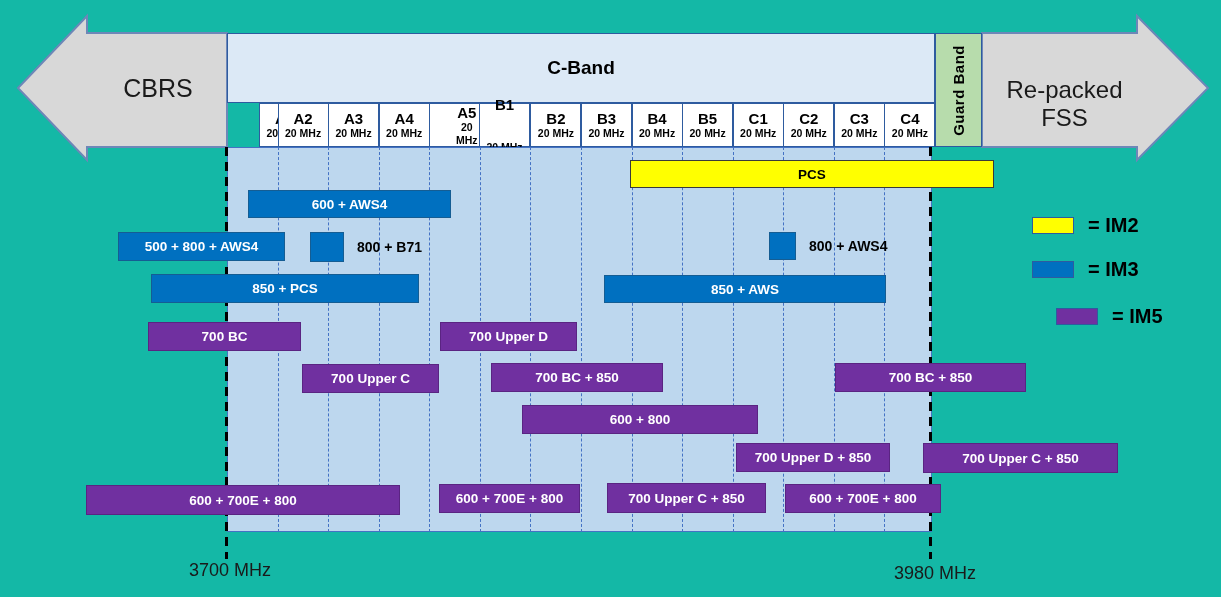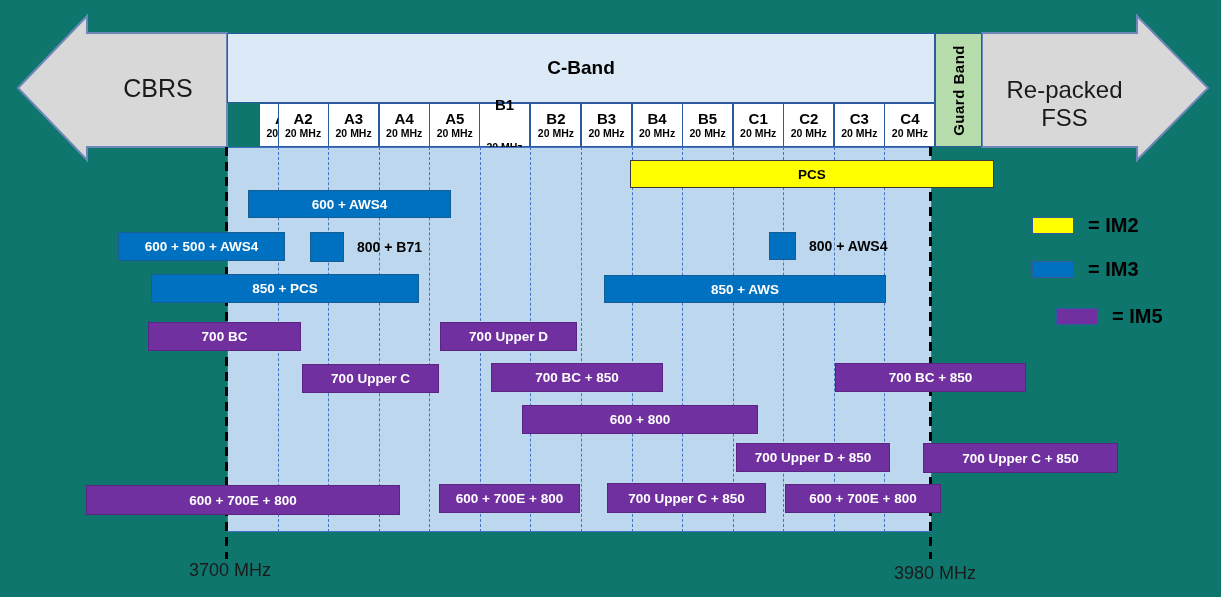--- a/index.html
+++ b/index.html
@@ -1,17 +1,17 @@
 <!DOCTYPE html>
 <html><head>
 <meta charset="utf-8">
 <style>
   html,body{margin:0;padding:0;background:#fff;}
   .stage{
-    position:relative;width:1221px;height:597px;background:#0f766e;overflow:hidden;
+    position:relative;width:1221px;height:597px;background:#14b8a6;overflow:hidden;
     font-family:"Liberation Sans",sans-serif;color:#000;
   }
   .layer{position:absolute;left:0;top:0;}
   
   .arrow-label{position:absolute;text-align:center;font-size:25px;color:#1a1a1a;}
   
   .cband-strip{
     position:absolute;left:227px;top:33px;width:708px;height:70px;
     background:#dce9f6;border:1px solid #2e5b9f;box-sizing:border-box;
     display:flex;align-items:center;justify-content:center;
@@ -95,21 +95,21 @@
         <div class="cbw">20 MHz</div>
       </div>
       <div class="cell" style="left: 328.14px;">
         <div class="cname">A3</div>
         <div class="cbw">20 MHz</div>
       </div>
       <div class="cell" style="left: 378.71px;">
         <div class="cname">A4</div>
         <div class="cbw">20 MHz</div>
       </div>
-      <div class="cell" style="left: 429.28px;">
+      <div class="cell" style="left: 429.28px; padding-left: 24px;">
         <div class="cname">A5</div>
         <div class="cbw">20 MHz</div>
       </div>
       <div class="cell" style="left: 479px; gap: 28px;">
         <div class="cname">B1</div>
         <div class="cbw">20 MHz</div>
       </div>
       <div class="cell" style="left: 530.42px;">
         <div class="cname">B2</div>
         <div class="cbw">20 MHz</div>
@@ -164,21 +164,21 @@
       <div class="gridline" style="left: 833.84px;"></div>
       <div class="gridline" style="left: 884.41px;"></div>
     </div>
 
   <div class="dashline" style="left:225px;"></div>
   <div class="dashline" style="left:929px;"></div>
 
   <div id="bars">
       <div class="bar im2" style="left: 630px; top: 160px; width: 364px; height: 28px; background: rgb(255, 255, 0);">PCS</div>
       <div class="bar im3" style="left: 248px; top: 190px; width: 203px; height: 28px; background: rgb(0, 112, 192);">600 + AWS4</div>
-      <div class="bar im3" style="left: 118px; top: 232px; width: 167px; height: 29px; background: rgb(0, 112, 192);">600 + 500 + AWS4</div>
+      <div class="bar im3" style="left: 118px; top: 232px; width: 167px; height: 29px; background: rgb(0, 112, 192);">500 + 800 + AWS4</div>
       <div class="bar im3" style="left: 310px; top: 232px; width: 34px; height: 30px; background: rgb(0, 112, 192);"></div>
       <div class="bar-outside-label" style="left: 357px; top: 232px; height: 30px;">800 + B71</div>
       <div class="bar im3" style="left: 769px; top: 232px; width: 27px; height: 28px; background: rgb(0, 112, 192);"></div>
       <div class="bar-outside-label" style="left: 809px; top: 232px; height: 28px;">800 + AWS4</div>
       <div class="bar im3" style="left: 151px; top: 274px; width: 268px; height: 29px; background: rgb(0, 112, 192);">850 + PCS</div>
       <div class="bar im3" style="left: 604px; top: 275px; width: 282px; height: 28px; background: rgb(0, 112, 192);">850 + AWS</div>
       <div class="bar im5" style="left: 148px; top: 322px; width: 153px; height: 29px; background: rgb(112, 48, 160);">700 BC</div>
       <div class="bar im5" style="left: 440px; top: 322px; width: 137px; height: 29px; background: rgb(112, 48, 160);">700 Upper D</div>
       <div class="bar im5" style="left: 302px; top: 364px; width: 137px; height: 29px; background: rgb(112, 48, 160);">700 Upper C</div>
       <div class="bar im5" style="left: 491px; top: 363px; width: 172px; height: 29px; background: rgb(112, 48, 160);">700 BC + 850</div>

